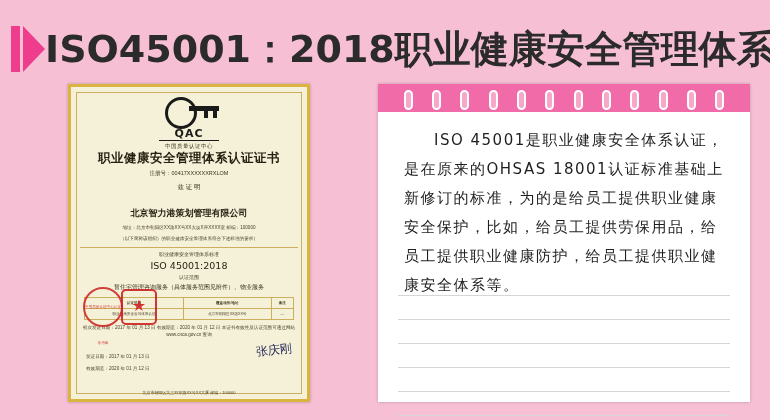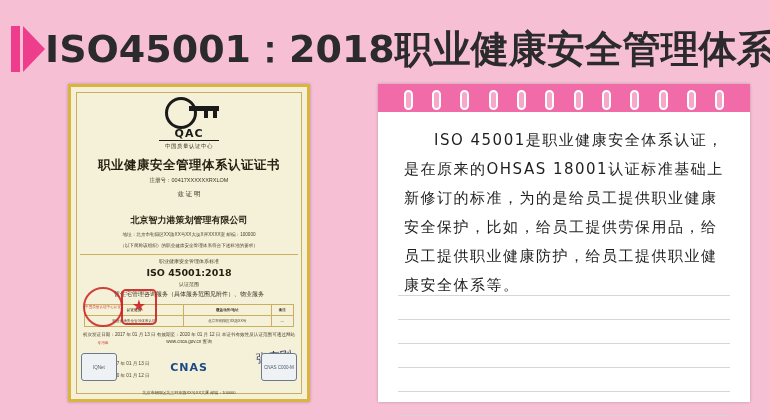--- a/index.html
+++ b/index.html
@@ -187,21 +187,21 @@
     font-size: 5.5px;
     letter-spacing: 0.5px;
     margin-top: 2px;
     color: #3a3320;
   }
   .cert-title {
     font-family: "DejaVu Sans", sans-serif;
     font-size: 12.5px;
     font-weight: bold;
     letter-spacing: 0.5px;
-    margin-top: 7px;
+    margin-top: 0;
     color: #241f10;
   }
   .cert-regno {
     font-size: 5.5px;
     margin-top: 3px;
     color: #3a3320;
   }
   .cert-sub-label {
     font-size: 6.5px;
     margin-top: 6px;
@@ -225,21 +225,21 @@
     border-top: 1px solid #cbae5e;
     margin: 5px 0 3px 0;
   }
   .cert-scheme-label {
     font-size: 5px;
     color: #4a412a;
   }
   .cert-standard {
     font-family: "DejaVu Sans", sans-serif;
     font-size: 9.5px;
-    font-weight: bold;
+    font-weight: normal;
     margin-top: 3px;
     color: #241f10;
   }
   .cert-scope-label {
     font-size: 5px;
     margin-top: 3px;
     color: #4a412a;
   }
   .cert-scope {
     font-size: 6px;
@@ -492,25 +492,20 @@
             <div class="cert-sign-left"></div>
           </div>
 
         </div>
 
         <div class="cert-stamps">
           <div class="stamp-round">中国质量认证中心认证专用章</div>
           <div class="stamp-star">★</div>
         </div>
 
-        <div class="cert-logos">
-          <div class="logo-badge">IQNet</div>
-          <div class="logo-cnas">CNAS</div>
-          <div class="logo-badge">CNAS C000-M</div>
-        </div>
 
         <div class="cert-footer">北京市朝阳区北三环东路XX号XX大厦   邮编：100000</div>
       </div>
     </div>
 
     <div class="note-wrap">
       <div class="note-top-band">
         <div class="note-rings">
           <div class="ring"></div>
           <div class="ring"></div>

